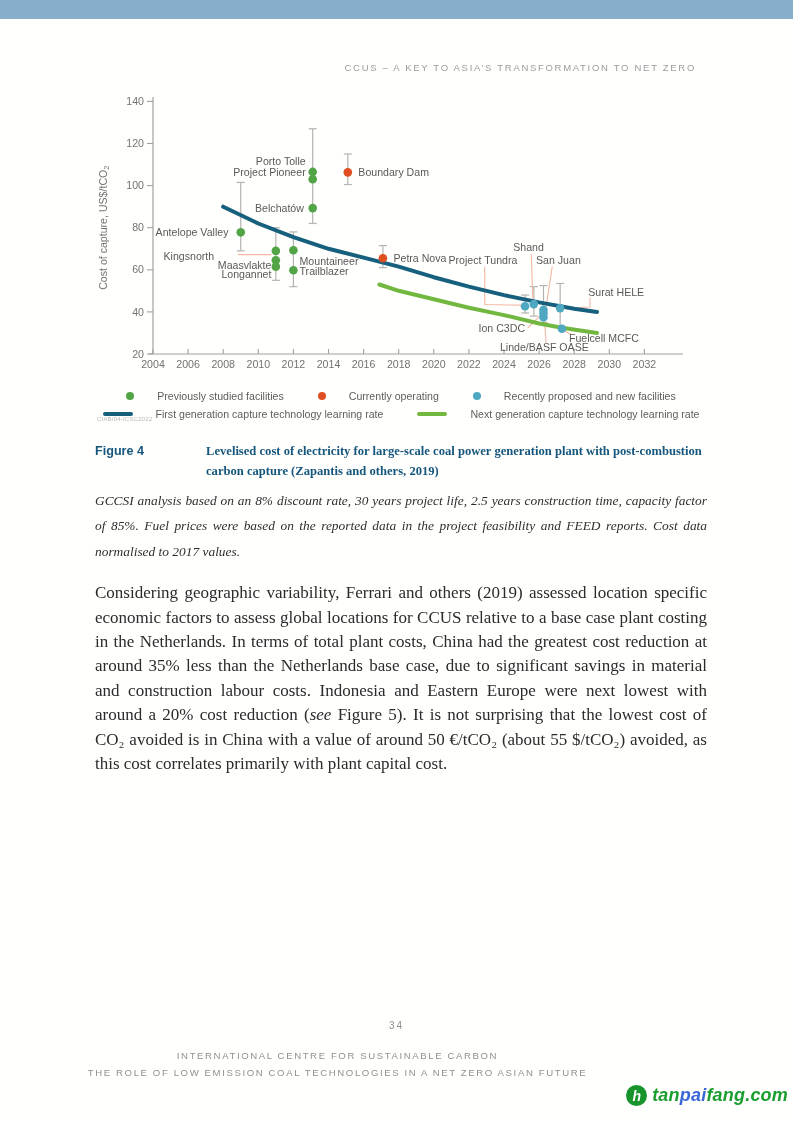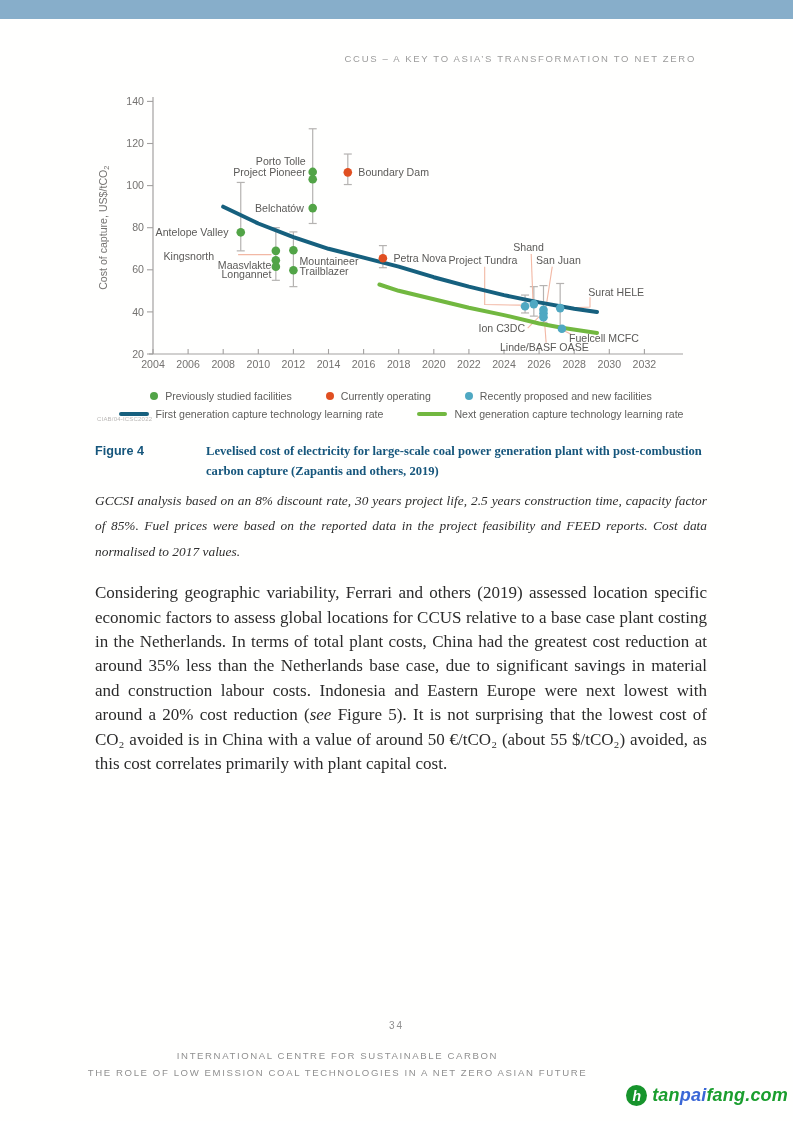--- a/index.html
+++ b/index.html
@@ -2,29 +2,29 @@
 <html><head>
 <meta charset="utf-8">
 <style>
   html,body{margin:0;padding:0;background:#e9e9e9;}
   .page{
     position:relative;width:793px;height:1121px;background:#fffffe;
     font-family:"Liberation Sans",sans-serif;overflow:hidden;margin:0 auto;
   }
   .topbar{position:absolute;top:0;left:0;width:793px;height:19px;}
   .runhead{
-    position:absolute;top:53px;right:97px;font-size:9.5px;letter-spacing:1.7px;
+    position:absolute;top:62px;right:97px;font-size:9.5px;letter-spacing:1.7px;
     color:#9c9c9c;font-weight:400;
   }
   .content{position:absolute;left:95px;top:92px;width:612px;}
   .figure-block{position:relative;}
   .chart-svg{display:block;}
   .legend{width:100%;color:#5f5e5c;font-size:10.6px;}
   .legend-row{display:flex;justify-content:center;align-items:center;gap:34px;margin-top:6px;}
-  .legend-item{display:flex;align-items:center;gap:7px;white-space:nowrap;justify-content:flex-end;}
+  .legend-item{display:flex;align-items:center;gap:23px;white-space:nowrap;justify-content:flex-end;}
   .legend-dot{width:8px;height:8px;border-radius:50%;display:inline-block;}
   .legend-line{width:30px;height:3.2px;display:inline-block;border-radius:2px;}
   .chart-code{position:absolute;left:2px;bottom:-2px;font-size:6px;color:#b9b7b5;letter-spacing:.2px;}
   .figcap{
     display:flex;margin-top:22px;color:#16567c;font-weight:bold;
     font-size:12.6px;line-height:1.55;gap:48px;
   }
   .figcap .figlabel{width:63px;flex:none;}
   .figcap .figtitle{width:522px;font-family:Liberation Serif, serif;}
   .note{

